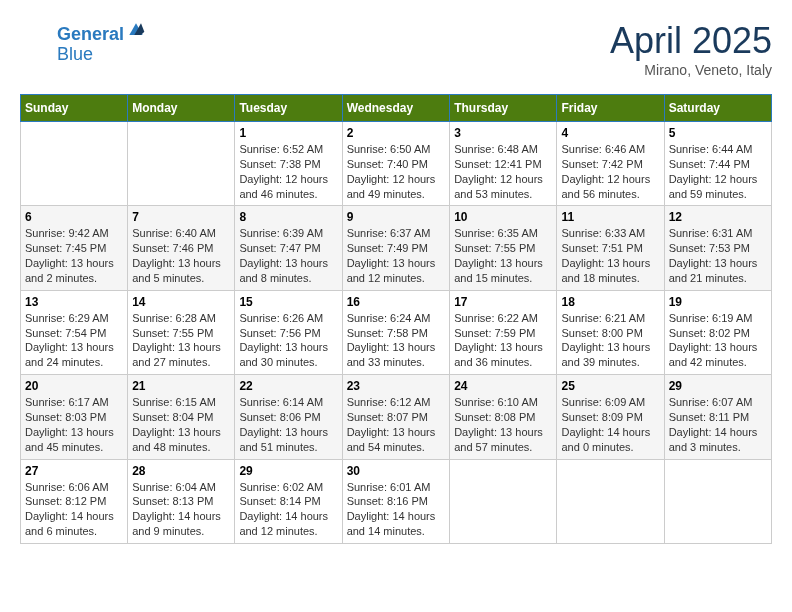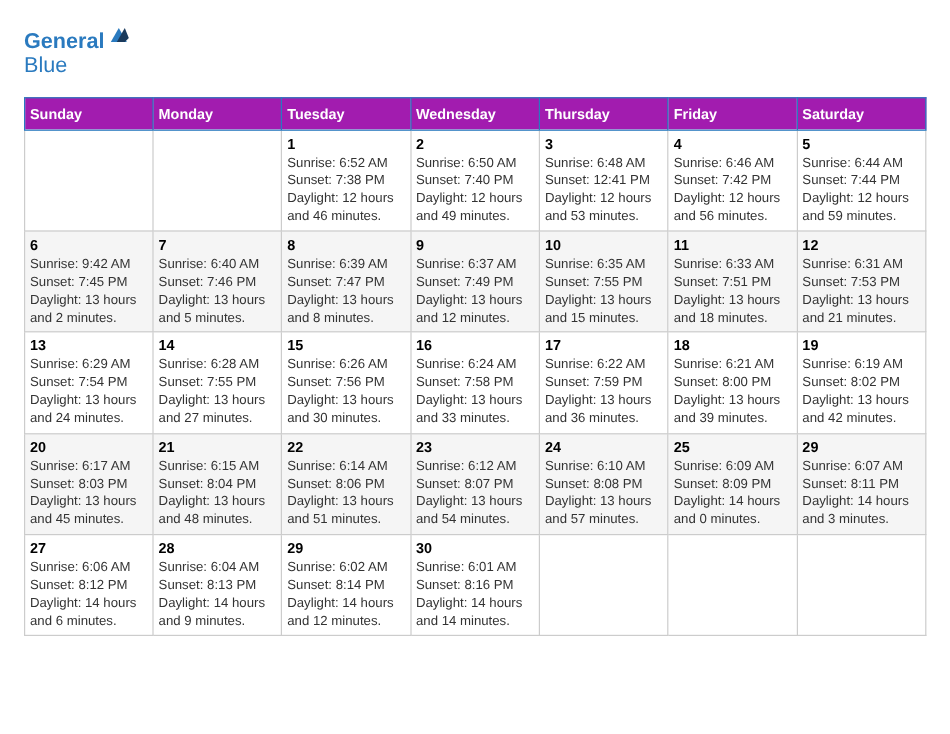--- a/index.html
+++ b/index.html
@@ -21,20 +21,21 @@
       align-items: center;
     }
     .logo-text {
       font-size: 18px;
       font-weight: bold;
       color: #1a3a5c;
       line-height: 1.1;
     }
     .logo-text span {
       color: #2a7abf;
+      margin-left: 37px;
     }
     .logo-icon {
       width: 20px;
       height: 20px;
       margin-left: 2px;
     }
     .title-section {
       text-align: right;
     }
     .month-title {
@@ -45,21 +46,21 @@
     .subtitle {
       font-size: 14px;
       color: #555;
     }
     table {
       width: 100%;
       border-collapse: collapse;
       font-size: 11px;
     }
     thead tr th {
-      background-color: #a21caf;
+      background-color: #4d7c0f;
       color: #fff;
       padding: 6px 4px;
       text-align: left;
       font-size: 12px;
       font-weight: bold;
       border: 1px solid #2a7abf;
     }
     tbody tr td {
       border: 1px solid #ccc;
       padding: 4px 4px;
@@ -98,20 +99,24 @@
       <div style="display:flex;align-items:center;">
         <div class="logo-text">
           <span>General</span><svg class="logo-icon" viewBox="0 0 24 24" fill="#2a7abf">
               <polygon points="4,18 12,4 20,18" fill="#2a7abf"></polygon>
               <polygon points="10,18 18,4 22,14 18,18" fill="#1a3a5c"></polygon>
             </svg><br><span style="color:#2a7abf;font-weight:normal;">Blue</span>
         </div>
       </div>
     </div>
   </div>
+  <div class="title-section">
+    <div class="month-title">April 2025</div>
+    <div class="subtitle">Mirano, Veneto, Italy</div>
+  </div>
 </div>
 
 <table>
   <thead>
     <tr id="header-row">
         <th>Sunday</th>
         <th>Monday</th>
         <th>Tuesday</th>
         <th>Wednesday</th>
         <th>Thursday</th>

